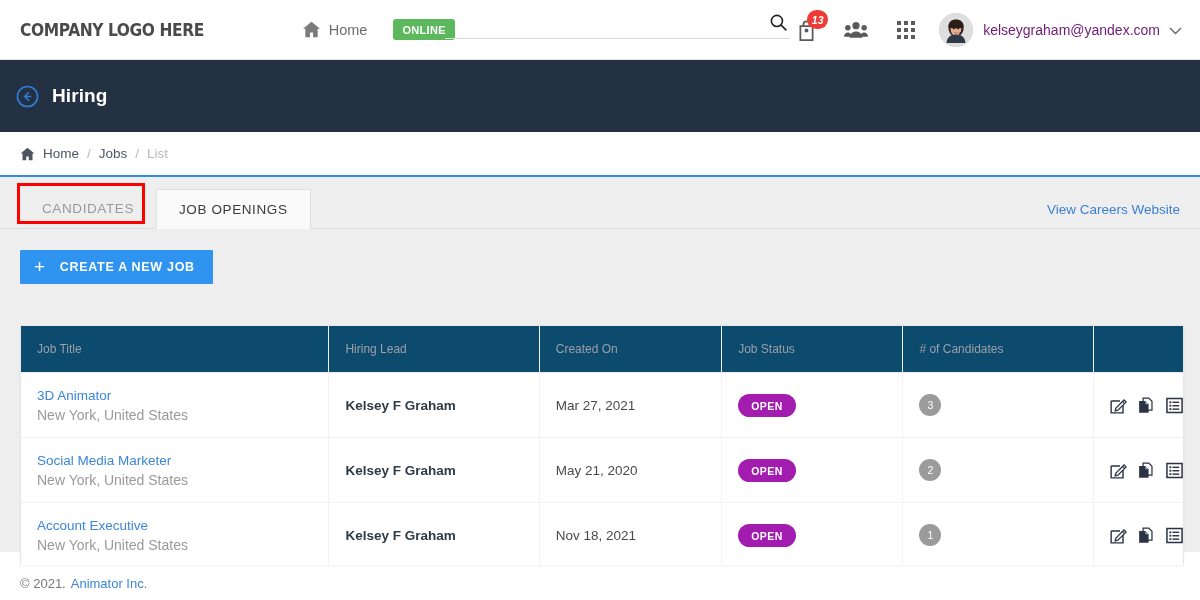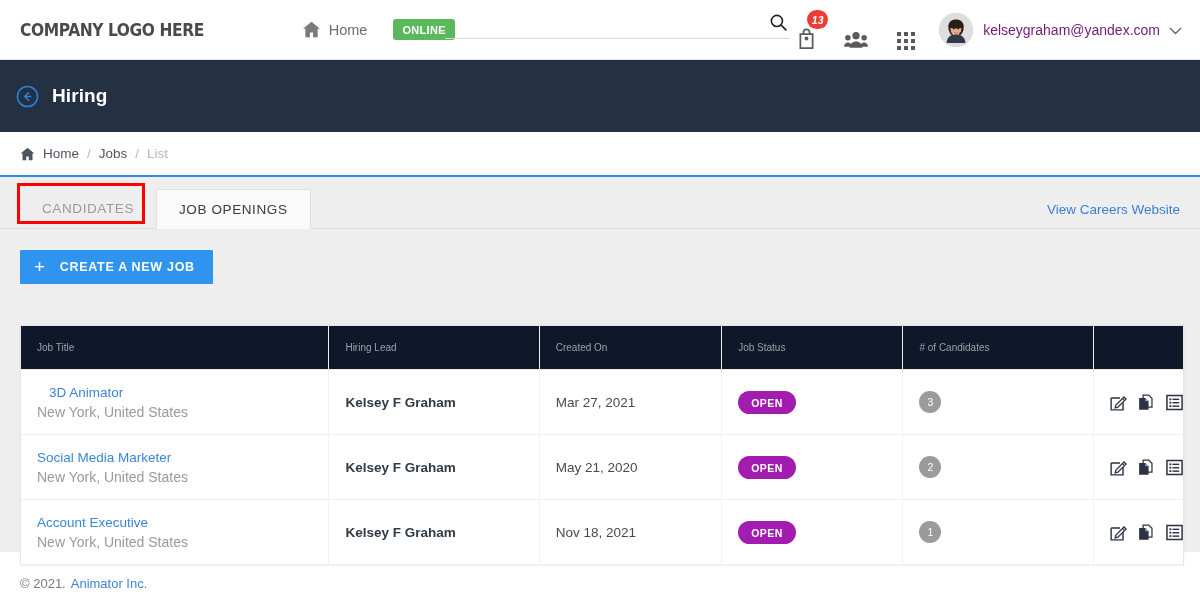--- a/index.html
+++ b/index.html
@@ -68,21 +68,21 @@
     right: 2px; top: 0px;
   }
   .icon-cluster {
     position: absolute;
     right: 18px; top: 0; height: 60px;
     display: flex; align-items: center; gap: 0px;
   }
   .hdr-icon {
     position: relative;
     width: 50px; height: 40px;
-    display: flex; align-items: flex-end; justify-content: center;
+    display: flex; align-items: center; justify-content: center;
     color: #5a5a5a;
     text-decoration: underline;
   }
   .notif-badge {
     position: absolute;
     top: 0px; left: 26px;
     background: #ef3b36;
     color: #fff;
     font-size: 10.5px;
     font-style: italic;
@@ -238,24 +238,24 @@
     border: 1px solid #e6e6e6;
     border-bottom: none;
     box-shadow: 0 1px 2px rgba(0,0,0,0.06);
     overflow: hidden;
     height: 240px;
   }
   table { width: 100%; border-collapse: collapse; table-layout: fixed; }
   thead th {
     text-align: left;
     font-weight: normal;
-    font-size: 10px;
+    font-size: 12px;
     color: #9ba0a8;
     padding: 16px 0 16px 16px;
-    background: #0f172a;
+    background: #0c4a6e;
     border-bottom: 1px solid #ededed;
     border-right: 1px solid #f0f0f0;
   }
   thead th:last-child { border-right: none; }
   tbody td {
     padding: 14px 0 14px 16px;
     border-bottom: 1px solid #f0f0f0;
     border-right: 1px solid #f2f2f2;
     font-size: 13.5px;
     color: #3b3b3b;
@@ -444,21 +444,21 @@
           <th>Hiring Lead</th>
           <th>Created On</th>
           <th>Job Status</th>
           <th># of Candidates</th>
           <th></th>
         </tr>
       </thead>
       <tbody>
         <tr>
           <td>
-            <a class="job-title" href="#" style="text-decoration:none;margin-left:12px;">3D Animator</a>
+            <a class="job-title" href="#" style="text-decoration:none;">3D Animator</a>
             <span class="job-loc">New York, United States</span>
           </td>
           <td><span class="lead-name">Kelsey F Graham</span></td>
           <td class="date-cell">Mar 27, 2021</td>
           <td><span class="status-pill">OPEN</span></td>
           <td><span class="count-bubble">3</span></td>
           <td>
             <div class="row-actions">
               <span class="act-icon">
                 <svg width="17" height="17" viewBox="0 0 18 18">

